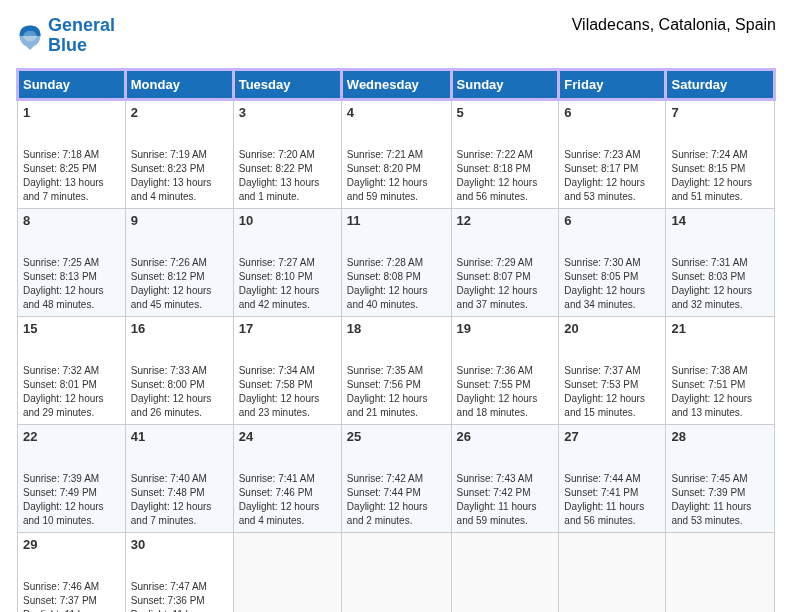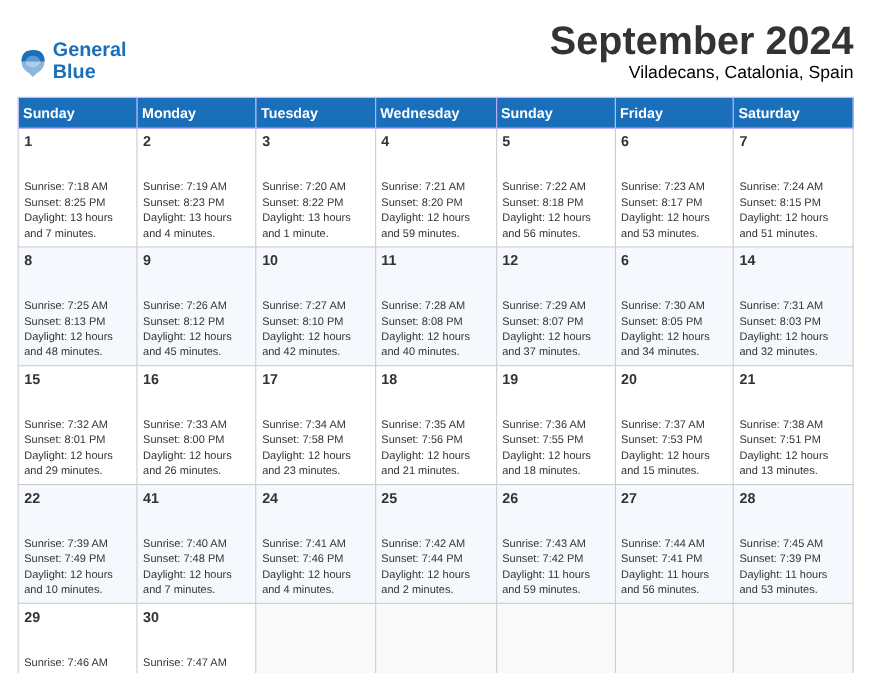--- a/index.html
+++ b/index.html
@@ -6,21 +6,21 @@
     body {
       font-family: Arial, sans-serif;
       background: #fff;
       width: 792px;
       min-height: 612px;
       padding: 16px;
     }
     .header {
       display: flex;
       justify-content: space-between;
-      align-items: flex-end;
+      align-items: flex-start;
       margin-bottom: 12px;
     }
     .logo {
       display: flex;
       align-items: center;
       gap: 4px;
     }
     .logo-text {
       font-size: 18px;
       font-weight: bold;
@@ -51,21 +51,21 @@
       border-collapse: collapse;
       font-size: 10.5px;
     }
     thead tr th {
       background-color: #1a6fba;
       color: #fff;
       padding: 6px 4px;
       text-align: left;
       font-size: 13px;
       font-weight: bold;
-      border: 1px solid #c4b5fd;
+      border: 3px solid #c4b5fd;
     }
     tbody tr td {
       border: 1px solid #ccc;
       vertical-align: top;
       padding: 4px 5px;
       width: 112px;
       min-height: 70px;
       background: #fff;
     }
     tbody tr:nth-child(even) td {
@@ -97,21 +97,20 @@
       <path d="M4 16 Q4 4 16 4 Q28 4 28 16" fill="#1a6fba"></path>
       <path d="M16 4 Q28 4 28 16 Q28 24 20 28 L16 32 L12 28 Q4 24 4 16 Z" fill="#1a6fba" opacity="0.5"></path>
       <path d="M16 10 Q22 10 24 16 Q22 22 16 22 Q10 22 8 16 Q10 10 16 10 Z" fill="white" opacity="0.3"></path>
     </svg>
     <div class="logo-text">
       <span>General</span><br>
       <span style="color:#1a6fba;">Blue</span>
     </div>
   </div>
   <div class="title-block">
-    <div class="month-title">September 2024</div>
     <div class="subtitle">Viladecans, Catalonia, Spain</div>
   </div>
 </div>
 
 <table>
   <thead>
     <tr>
       <th>Sunday</th>
       <th>Monday</th>
       <th>Tuesday</th>

